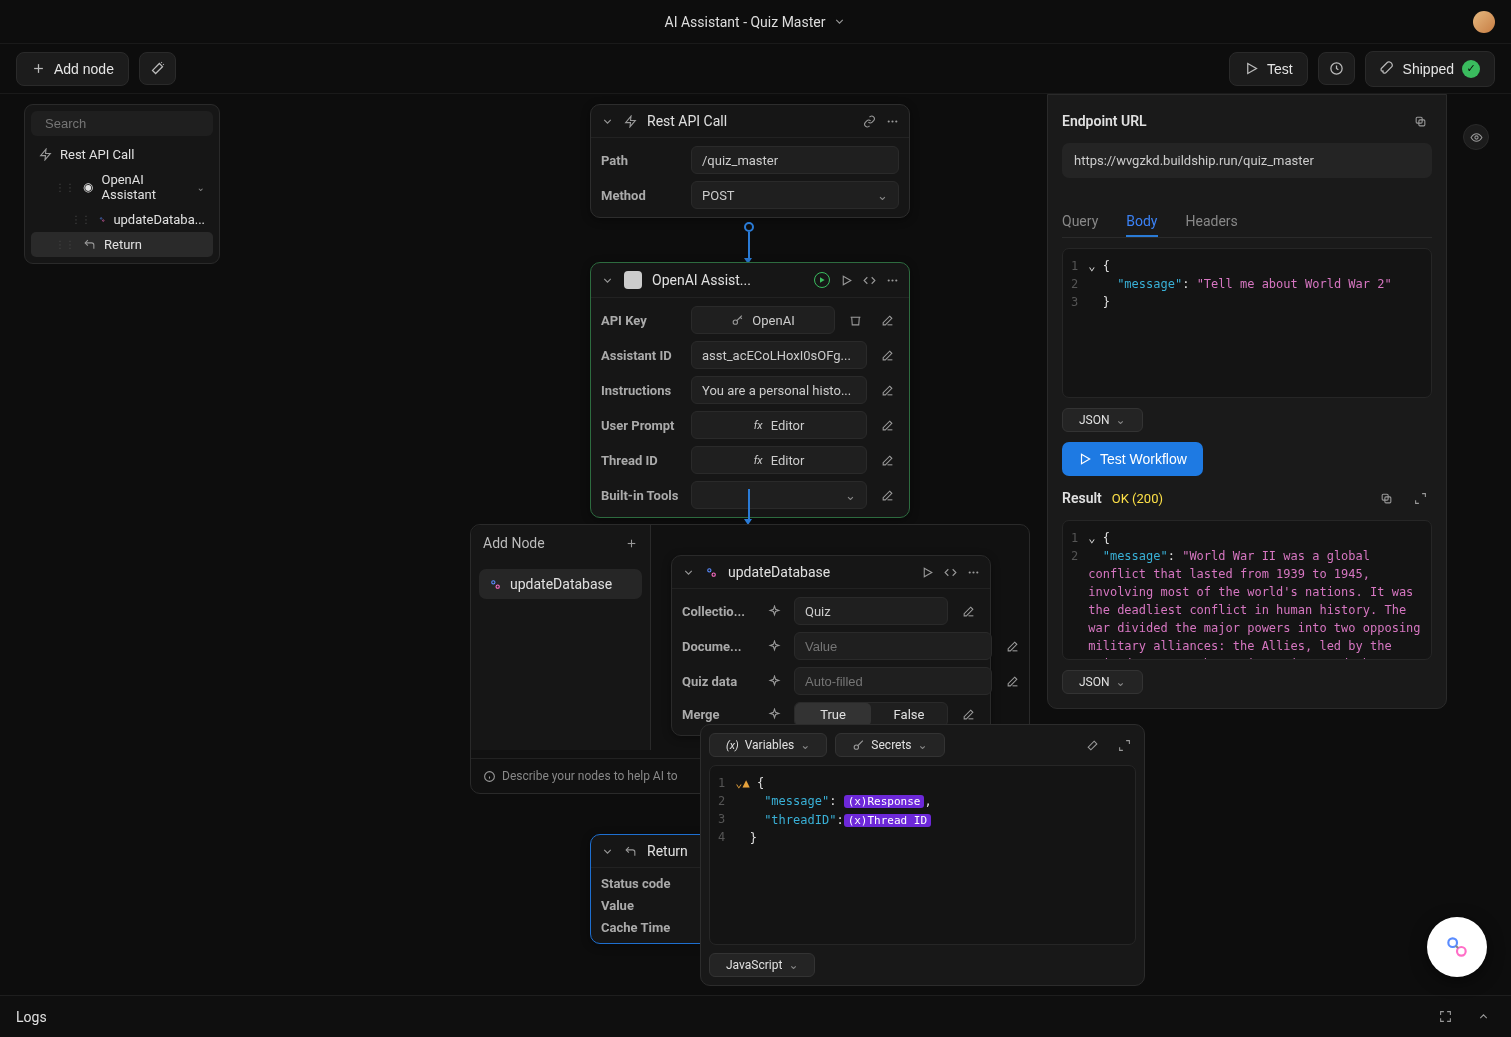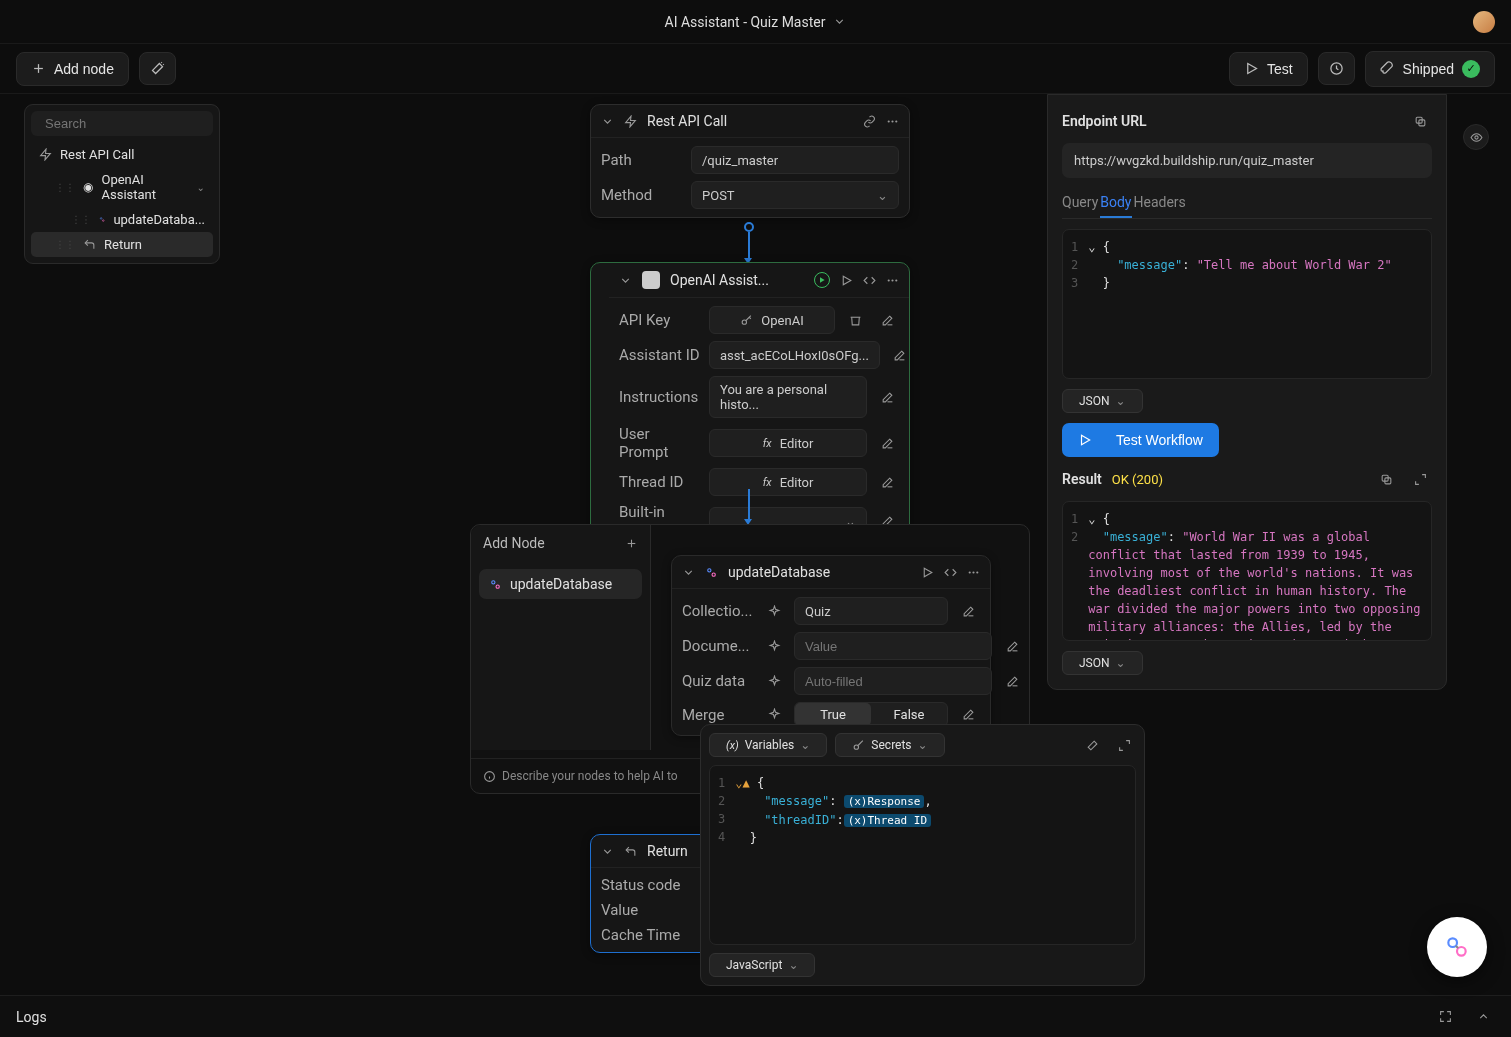--- a/index.html
+++ b/index.html
@@ -129,21 +129,21 @@
 .node-header {
   display: flex;
   align-items: center;
   gap: 10px;
   padding: 8px 10px;
   border-bottom: 1px solid #222;
 }
 .node-header .title { flex: 1; font-size: 14px; }
 .node-body { padding: 8px 10px; display: flex; flex-direction: column; gap: 7px; }
 .row { display: flex; align-items: center; gap: 8px; }
-.row-label { width: 82px; color: #aaa; font-size: 15px; flex-shrink: 0; }
+.row-label { width: 82px; color: #aaa; font-size: 13px; flex-shrink: 0; font-weight: bold; }
 .row-input, .row-value {
   flex: 1;
   background: #1f1f1f;
   border: 1px solid #2a2a2a;
   border-radius: 6px;
   padding: 5px 10px;
   font-size: 13px;
   color: #ccc;
   display: flex;
   align-items: center;
@@ -205,21 +205,21 @@
   border: 1px solid #2a2a2a;
   border-radius: 0 0 10px 10px;
   padding: 14px;
   display:flex;
   flex-direction:column;
   gap: 10px;
   z-index: 50;
 }
 .test-panel h4 { font-size:14px; font-weight:600; }
 .url-box { background:#242424; border-radius:7px; padding:10px 12px; font-size:13px; color:#ccc;}
-.tabs { display:flex; gap:2px; border-bottom:1px solid #2a2a2a;}
+.tabs { display:flex; gap:28px; border-bottom:1px solid #2a2a2a;margin-top:19px;}
 .tab { padding:6px 0; color:#888; cursor:pointer; font-size:14px;}
 .tab.active { color:#3b82f6; border-bottom:2px solid #2a7bd6;}
 .code-box {
   background:#141414;
   border:1px solid #262626;
   border-radius:7px;
   padding:8px;
   font-family: "SF Mono", Consolas, monospace;
   font-size:12px;
   line-height:1.5;
@@ -231,39 +231,39 @@
 .json-str { color:#d676c1; }
 .dropdown-sm { background:#242424; border:1px solid #333; border-radius:6px; padding:4px 16px; font-size:12px; display:inline-flex; align-items:center; gap:6px; cursor:pointer;}
 .btn-primary {
   background:#1e7ae3;
   border:none;
   color:#fff;
   border-radius:7px;
   padding:9px 16px;
   display:inline-flex;
   align-items:center;
-  gap:24px;
+  gap:8px;
   cursor:pointer;
   font-size:14px;
   font-weight:500;
 }
 .result-header { display:flex; align-items:center; gap:10px;}
 .result-ok { color:#fde047; font-size:13px;}
 
 .editor-popup {
   position:absolute;
   background:#181818;
   border:1px solid #2c2c2c;
   border-radius:10px;
   width: 445px;
   z-index:40;
 }
 .editor-toolbar { display:flex; gap:8px; padding:8px; align-items:center;}
 .var-chip {
-  background:#0c4a6e;
+  background:#6d28d9;
   border-radius:3px;
   padding:0 4px;
   font-size:11px;
   color:#fff;
 }
 .editor-footer{ padding:8px; }
 
 .logsbar {
   position:absolute;
   bottom:0; left:0; right:0;
@@ -292,21 +292,21 @@
   width:26px; height:26px;
   border-radius:50%;
   background:#1c1c1c;
   border:1px solid #2a2a2a;
   display:flex;align-items:center;justify-content:center;
   z-index:60;
 }
 
 svg.icn { width:15px; height:15px; stroke:#bbb; fill:none; stroke-width:2; }
 svg.icn-sm { width:13px; height:13px; stroke:#999; fill:none; stroke-width:2; }
-.green-outline { border: 1px solid #2d6b3f !important; padding-left: 18px; }
+.green-outline { border: 1px solid #2d6b3f !important; }
 .blue-selected { border: 1px solid #1e6fd0 !important; }
 .addnode-container {
   position:absolute;
   border:1px solid #2a2a2a;
   border-radius:10px;
   background:#111;
 }
 </style>
 </head>
 <body>

